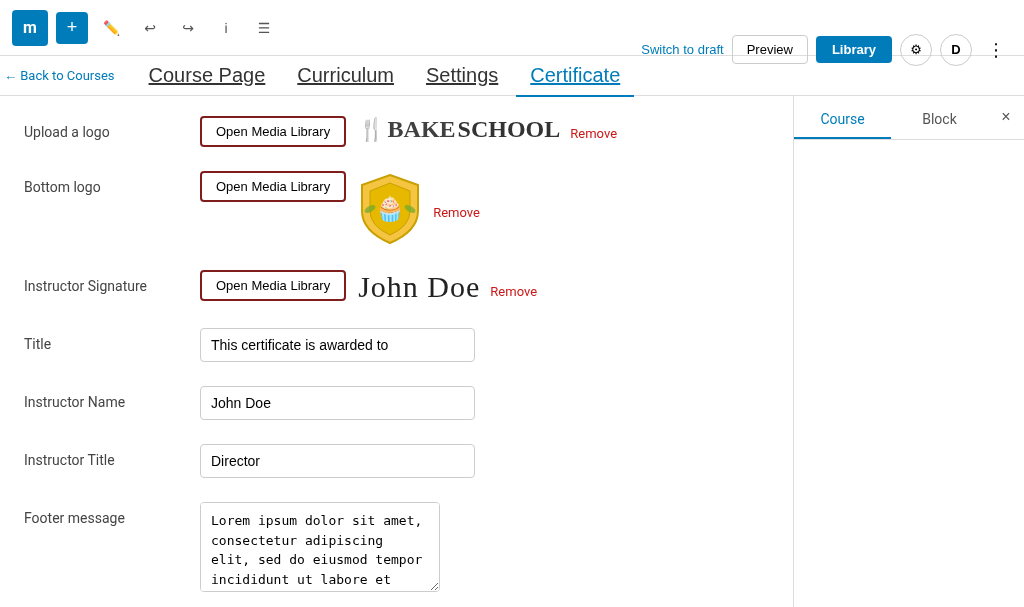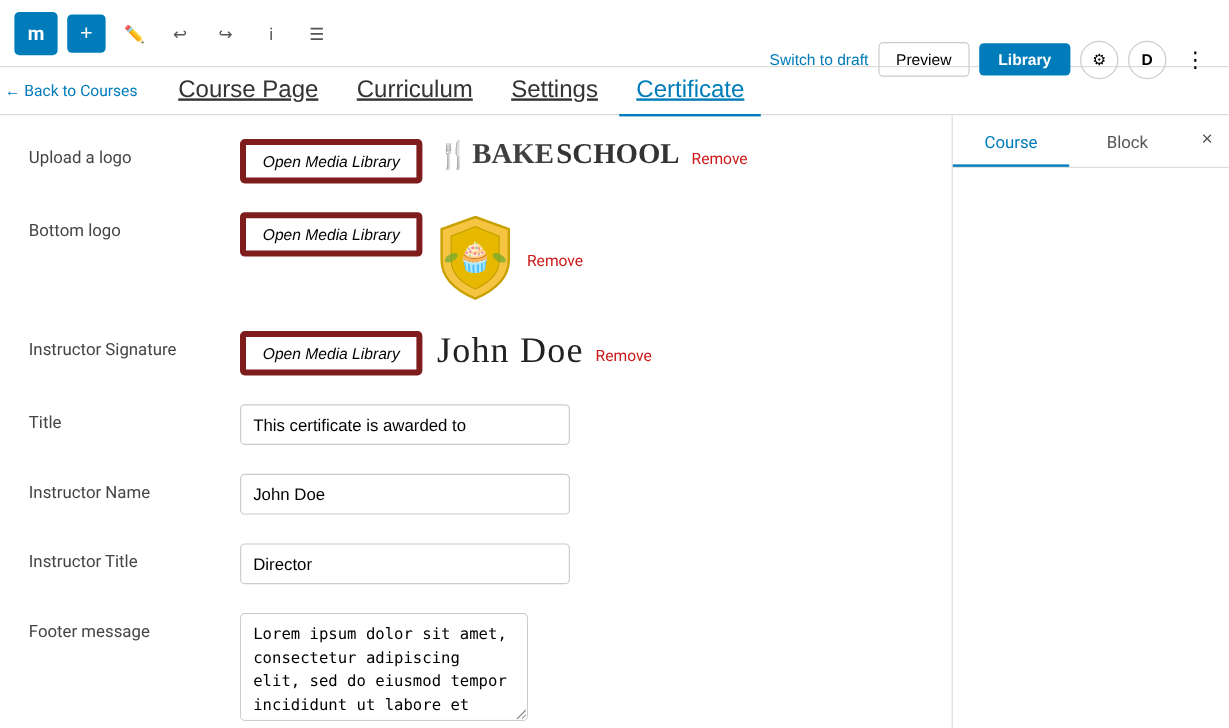--- a/index.html
+++ b/index.html
@@ -105,26 +105,25 @@
     }
     .form-content {
       display: flex;
       align-items: flex-start;
       gap: 12px;
       flex: 1;
     }
     .open-media-btn {
       padding: 6px 14px;
       background: #fff;
-      border: 5px solid #7f1d1d;
+      border: 2px solid #7f1d1d;
       border-radius: 4px;
       cursor: pointer;
       font-size: 13px;
       white-space: nowrap;
-      font-style: italic;
     }
     .remove-link {
       color: #cc1818; font-size: 13px; cursor: pointer; padding-top: 8px;
     }
     .text-input {
       width: 275px;
       padding: 8px 10px;
       border: 1px solid #ccc;
       border-radius: 4px;
       font-size: 14px;

